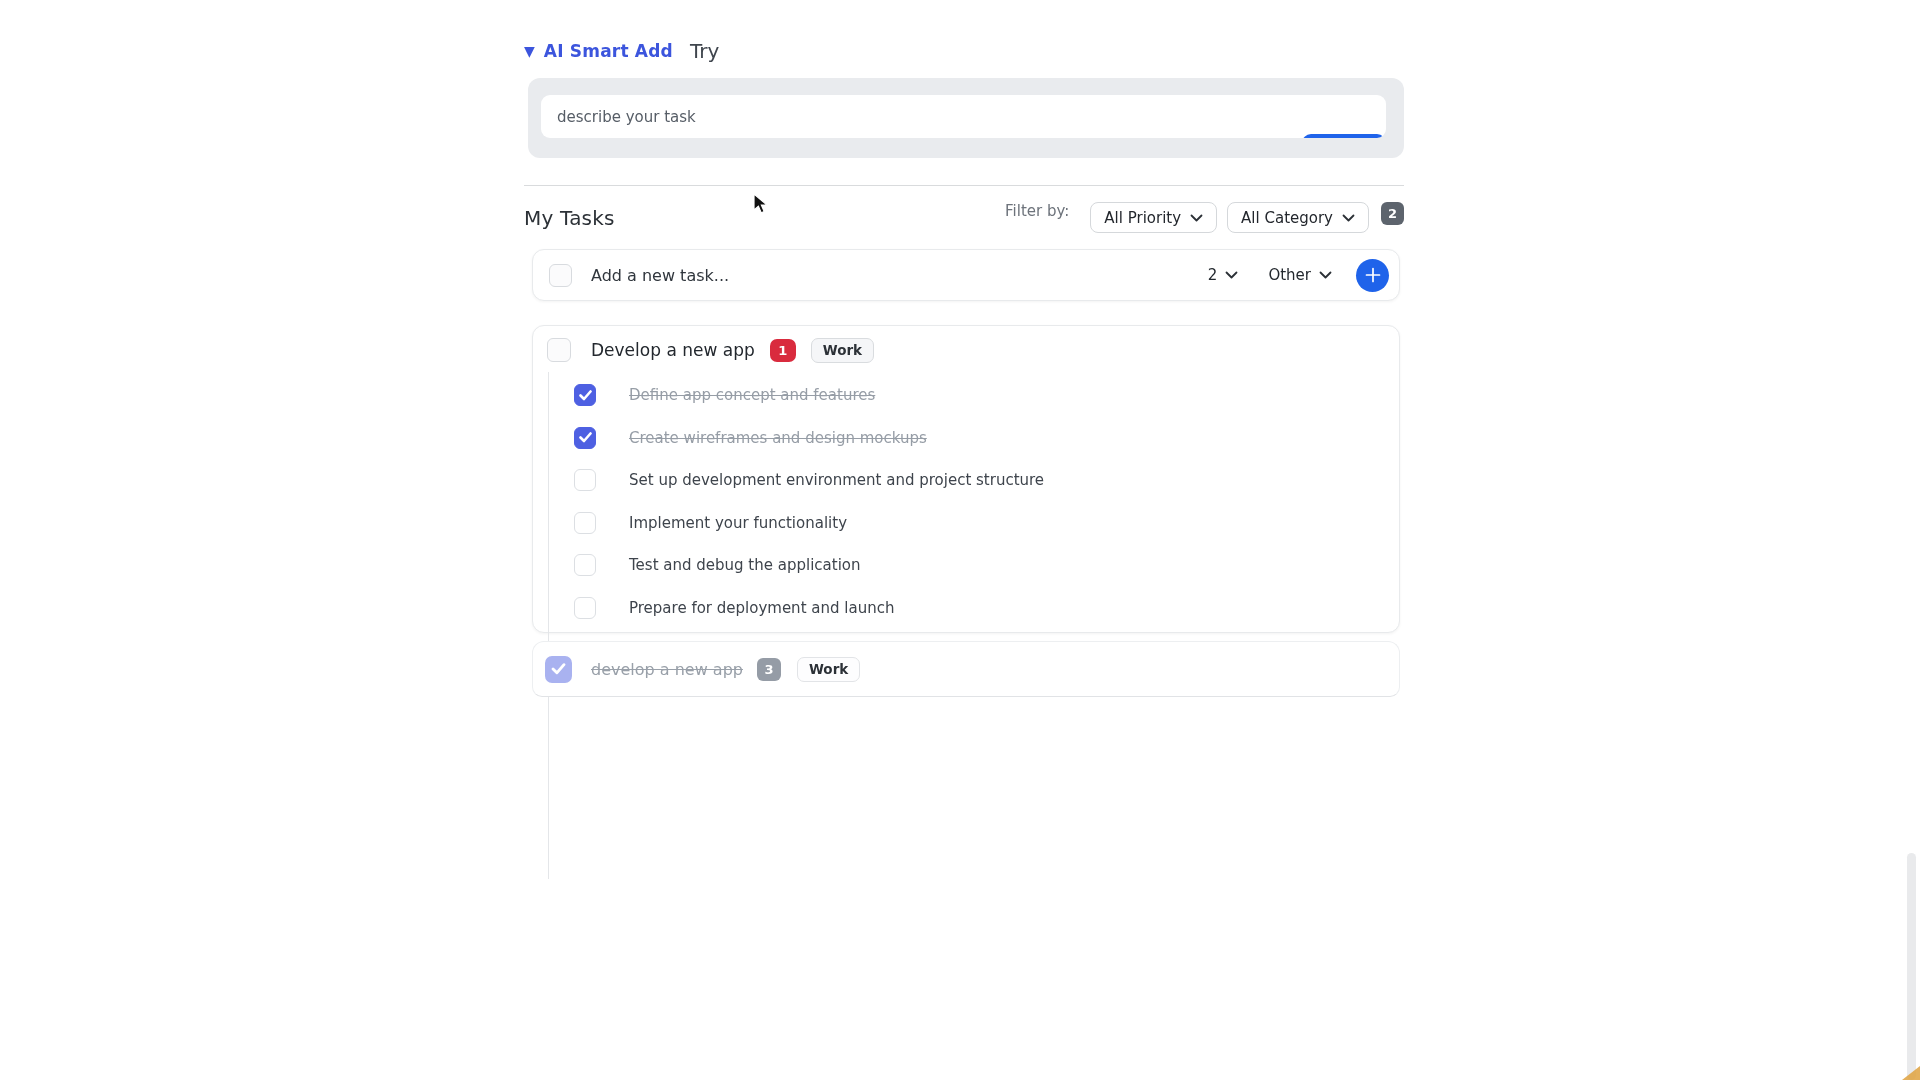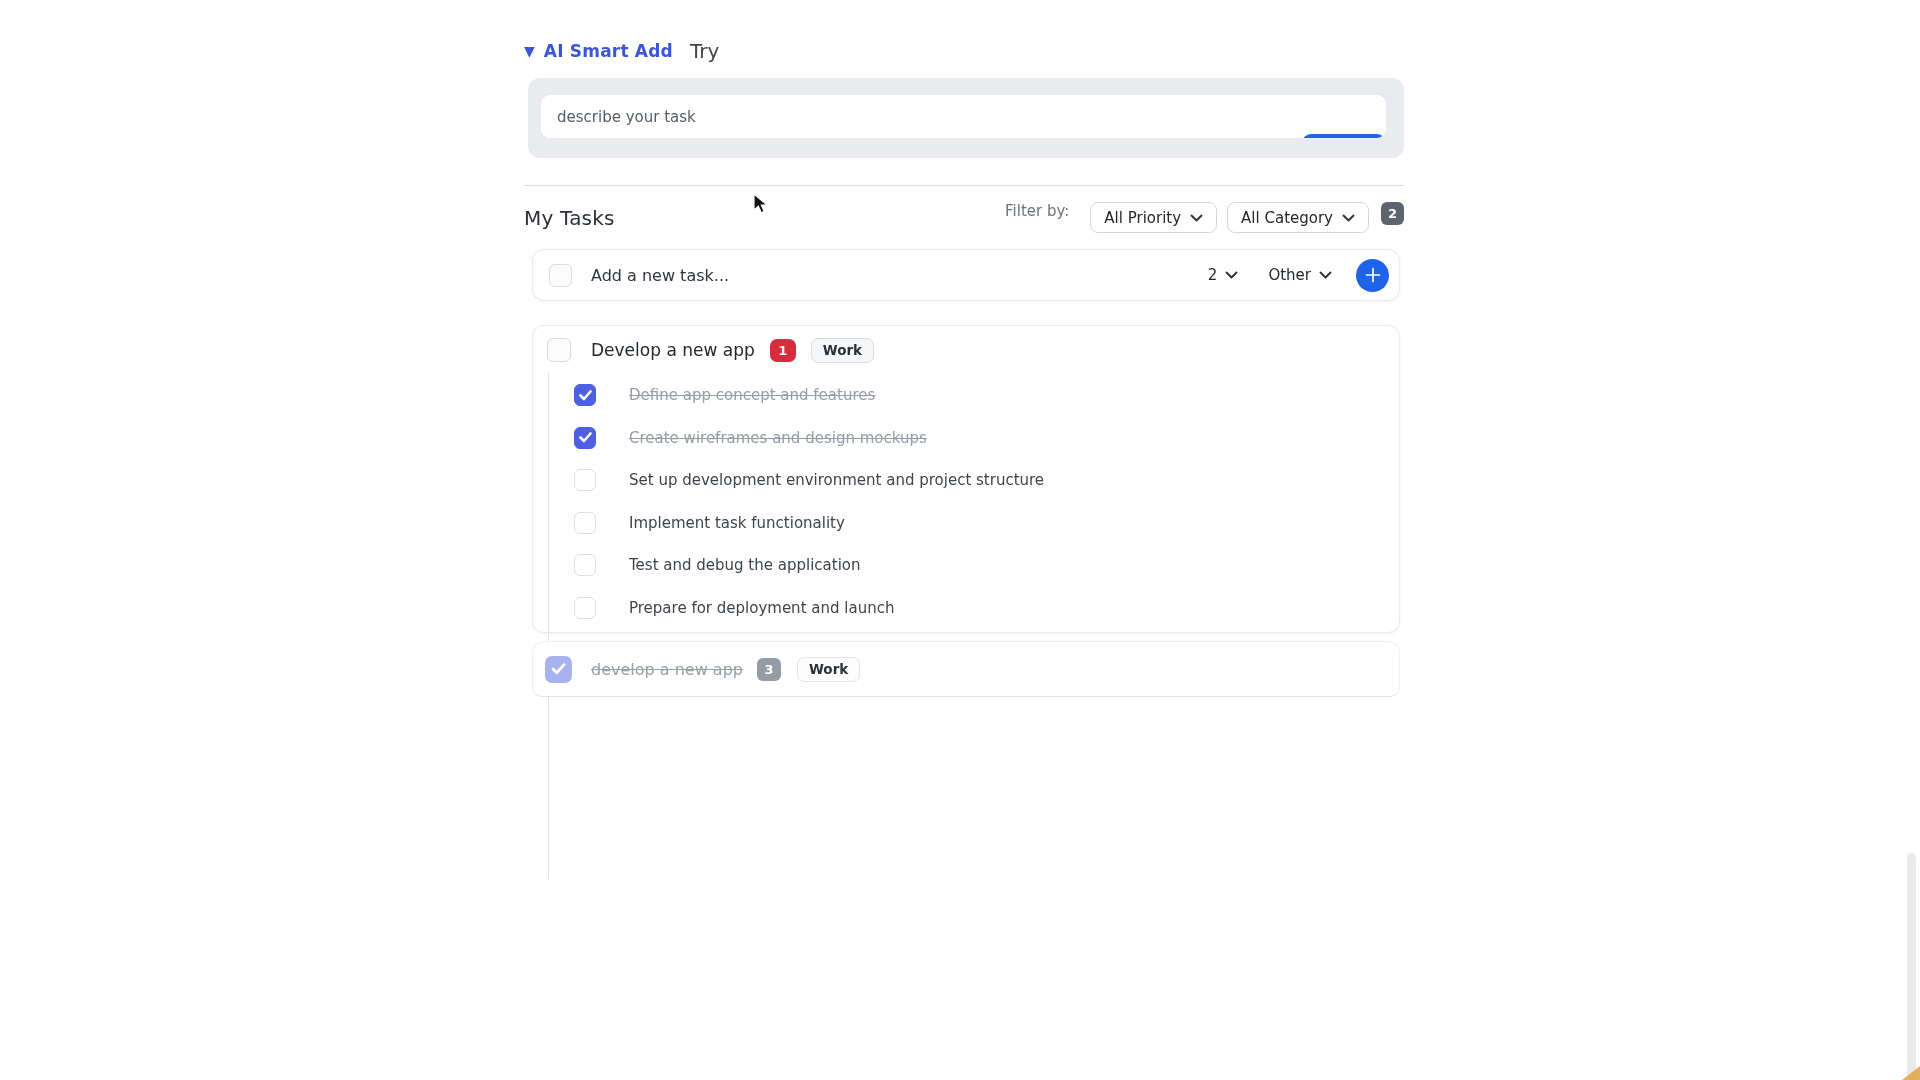--- a/index.html
+++ b/index.html
@@ -209,21 +209,21 @@
           <div class="sub-cb">
             
           </div>
           <span class="sub-label">Set up development environment and project structure</span>
         </div>
 
         <div class="subtask-row">
           <div class="sub-cb">
             
           </div>
-          <span class="sub-label">Implement task functionality</span>
+          <span class="sub-label">Implement your functionality</span>
         </div>
 
         <div class="subtask-row">
           <div class="sub-cb">
             
           </div>
           <span class="sub-label">Test and debug the application</span>
         </div>
 
         <div class="subtask-row">

